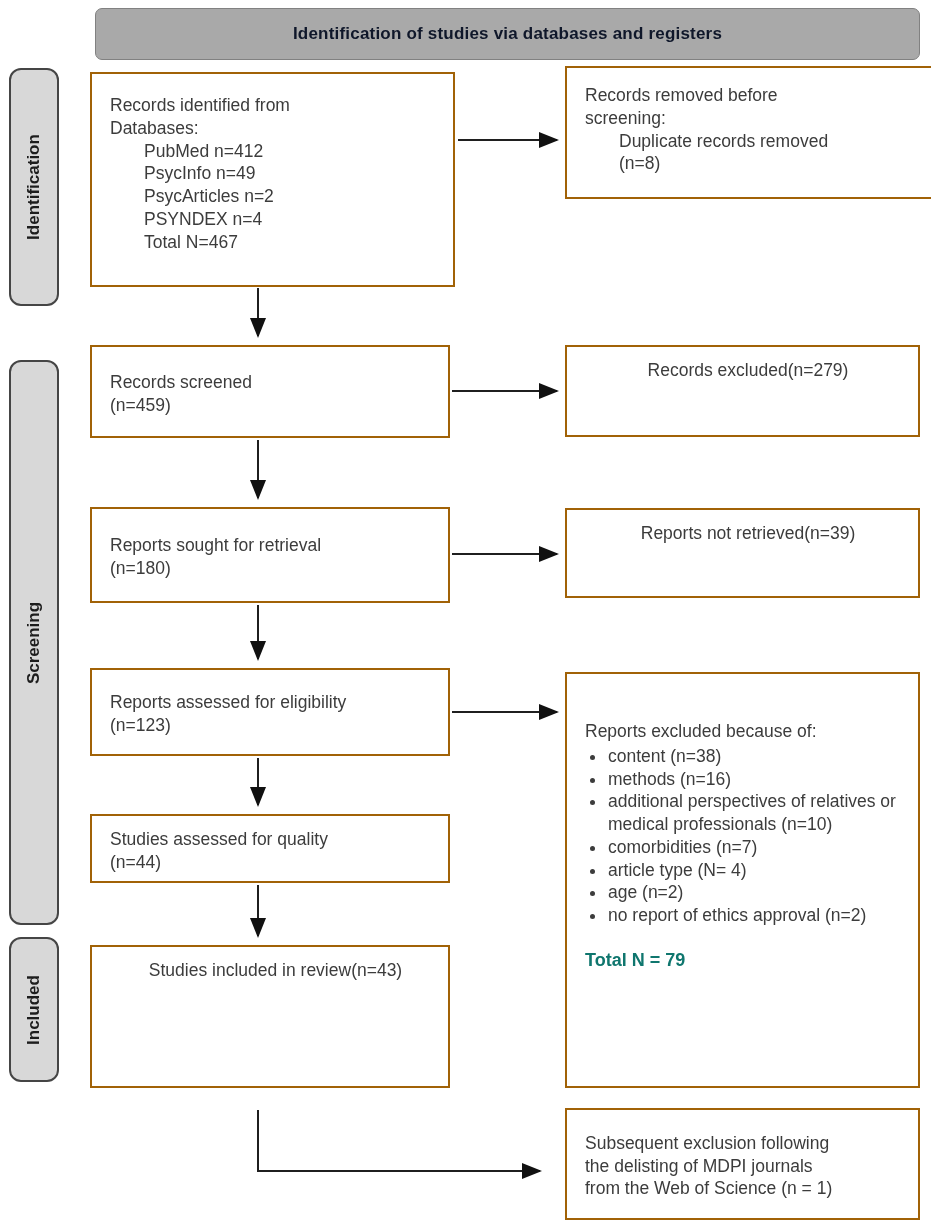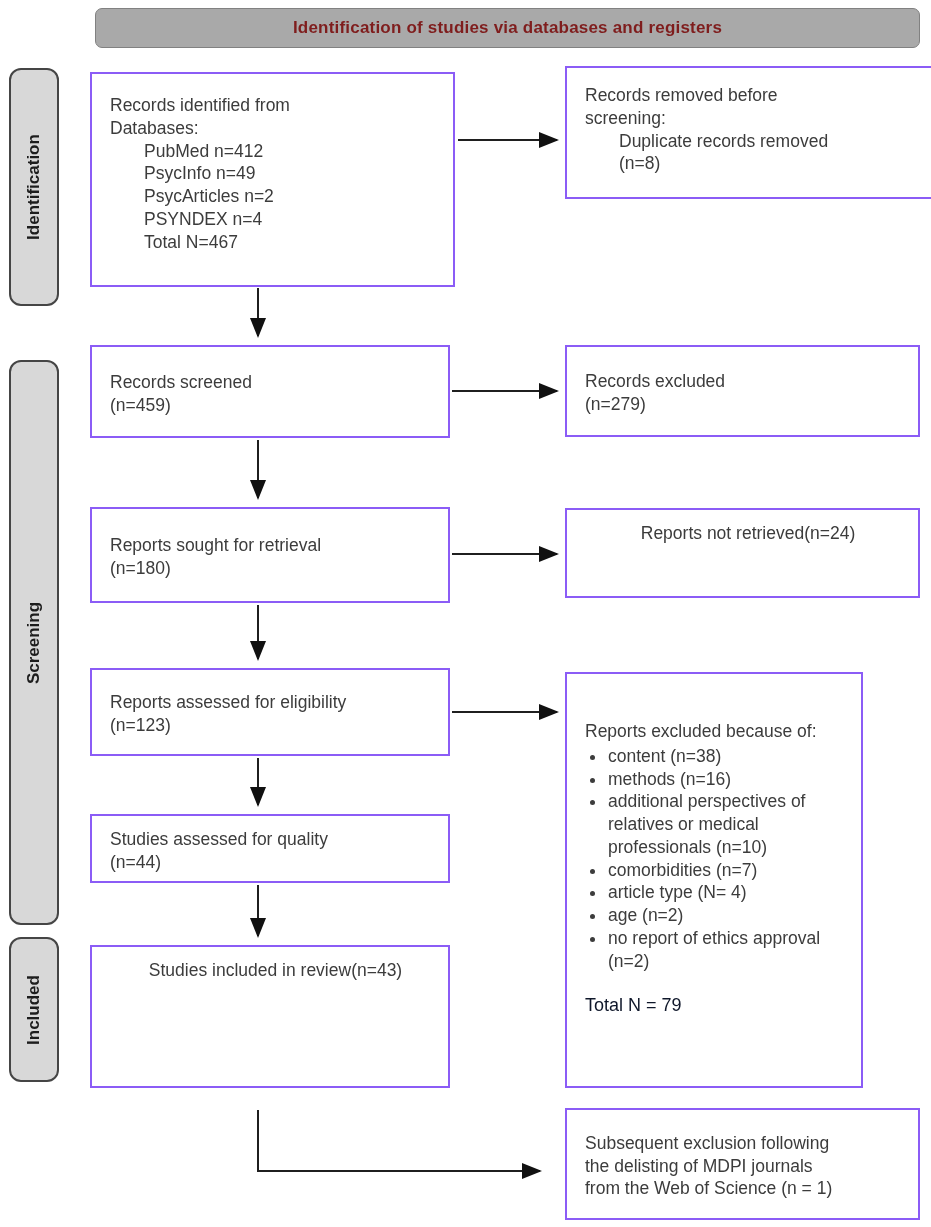--- a/index.html
+++ b/index.html
@@ -2,57 +2,57 @@
 <html><head>
 <meta charset="utf-8">
 <style>
   html,body{margin:0;padding:0;background:#ffffff;}
   #canvas{
     position:relative;width:931px;height:1227px;background:#ffffff;
     font-family:"Liberation Sans","DejaVu Sans",sans-serif;color:#3c3c3c;overflow:hidden;
   }
   
   #hdr{
-    position:absolute;left:95px;top:8px;width:825px;height:40px;box-sizing:border-box;
+    position:absolute;left:95px;top:8px;width:825px;height:52px;box-sizing:border-box;
     background:#a9a9a9;border:1px solid#818181;border-radius:7px;
     display:flex;align-items:center;justify-content:center;
-    font-weight:bold;font-size:17px;color:#7f1d1d;letter-spacing:.2px;
+    font-weight:bold;font-size:17px;color:#0f172a;letter-spacing:.2px;
   }
   
   .stage{
     position:absolute;left:9px;width:50px;box-sizing:border-box;
     background:#d8d8d8;border:2px solid #454545;border-radius:12px;
     display:flex;align-items:center;justify-content:center;
   }
   .stage span{
     transform:rotate(-90deg);white-space:nowrap;font-weight:bold;font-size:17px;color:#1d1d1d;
   }
   #stage-identification{top:68px;height:238px;}
   #stage-screening{top:360px;height:565px;}
   #stage-included{top:937px;height:145px;}
   
   .box{
-    position:absolute;background:#fff;border:2px solid #8b5cf6;box-sizing:border-box;
+    position:absolute;background:#fff;border:2px solid #a16207;box-sizing:border-box;
     font-size:17.5px;line-height:1.3;padding:12px 7px 8px 18px;color:#3c3c3c;
   }
   .indent{padding-left:34px;}
   #b-identified{left:90px;top:72px;width:365px;height:215px;padding-top:20px;}
   #b-removed{left:565px;top:66px;width:382px;height:133px;padding-top:16px;}
   #b-screened{left:90px;top:345px;width:360px;height:93px;display:flex;flex-direction:column;justify-content:center;}
-  #b-excluded{left:565px;top:345px;width:355px;height:92px;display:flex;flex-direction:column;justify-content:center;}
+  #b-excluded{left:565px;top:345px;width:355px;height:92px;display:flex;flex-direction:row;justify-content:center;}
   #b-sought{left:90px;top:507px;width:360px;height:96px;display:flex;flex-direction:column;justify-content:center;}
   #b-notretrieved{left:565px;top:508px;width:355px;height:90px;display:flex;flex-direction:row;justify-content:center;}
   #b-eligibility{left:90px;top:668px;width:360px;height:88px;display:flex;flex-direction:column;justify-content:center;}
-  #b-reasons{left:565px;top:672px;width:298px;height:416px;padding-top:46px;padding-right:14px;}
+  #b-reasons{left:565px;top:672px;width:355px;height:416px;padding-top:46px;padding-right:14px;}
   #b-quality{left:90px;top:814px;width:360px;height:69px;display:flex;flex-direction:column;justify-content:center;}
   #b-included{left:90px;top:945px;width:360px;height:143px;display:flex;flex-direction:row;justify-content:center;}
   #b-subsequent{left:565px;top:1108px;width:355px;height:112px;display:flex;flex-direction:column;justify-content:center;}
   #b-reasons ul{list-style:disc outside;margin:2px 0 16px 0;padding-left:22px;}
   #b-reasons li{padding-left:1px;margin:0;}
-  .total{font-weight:normal;color:#0f172a;margin-top:22px;font-size:18px;}
+  .total{font-weight:bold;color:#0f766e;margin-top:22px;font-size:18px;}
   
   #arrows{position:absolute;left:0;top:0;pointer-events:none;}
   #arrows line,#arrows polyline{stroke:#1f1f1f;stroke-width:2;fill:none;}
 </style>
 </head>
 <body>
 
 <div id="canvas">
 
   <div id="hdr">
@@ -111,21 +111,21 @@
     <div class="indent">(n=8)</div>
   </div>
 
   <div class="box" id="b-excluded">
     <div>Records excluded</div>
     <div>(n=279)</div>
   </div>
 
   <div class="box" id="b-notretrieved">
     <div>Reports not retrieved</div>
-    <div>(n=24)</div>
+    <div>(n=39)</div>
   </div>
 
   <div class="box" id="b-reasons">
     <div>Reports excluded because of:</div>
     <ul>
       <li>content (n=38)</li>
       <li>methods (n=16)</li>
       <li>additional perspectives of relatives or medical professionals (n=10)</li>
       <li>comorbidities (n=7)</li>
       <li>article type (N= 4)</li>

